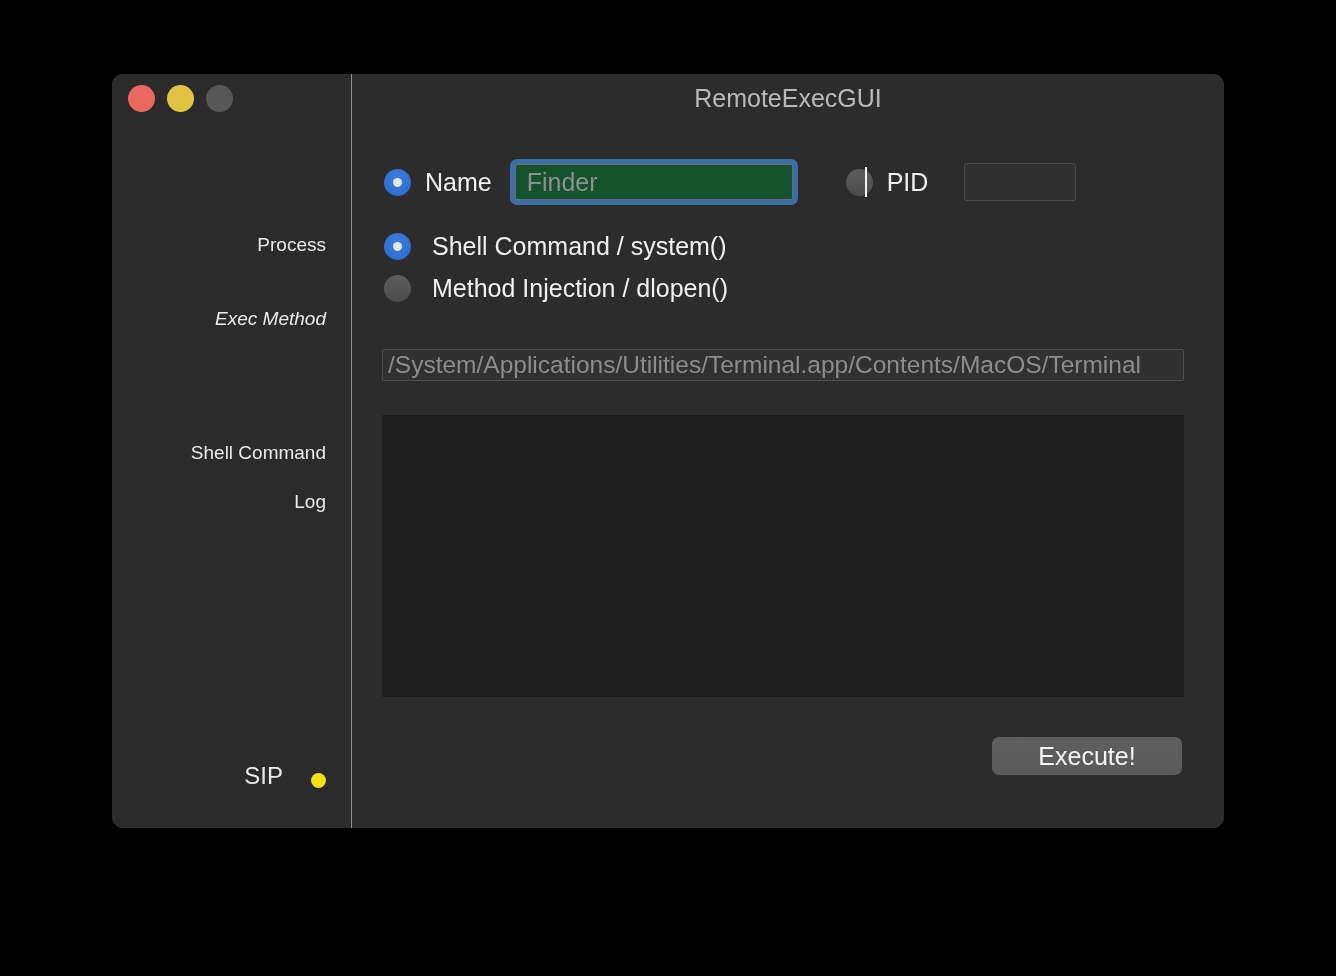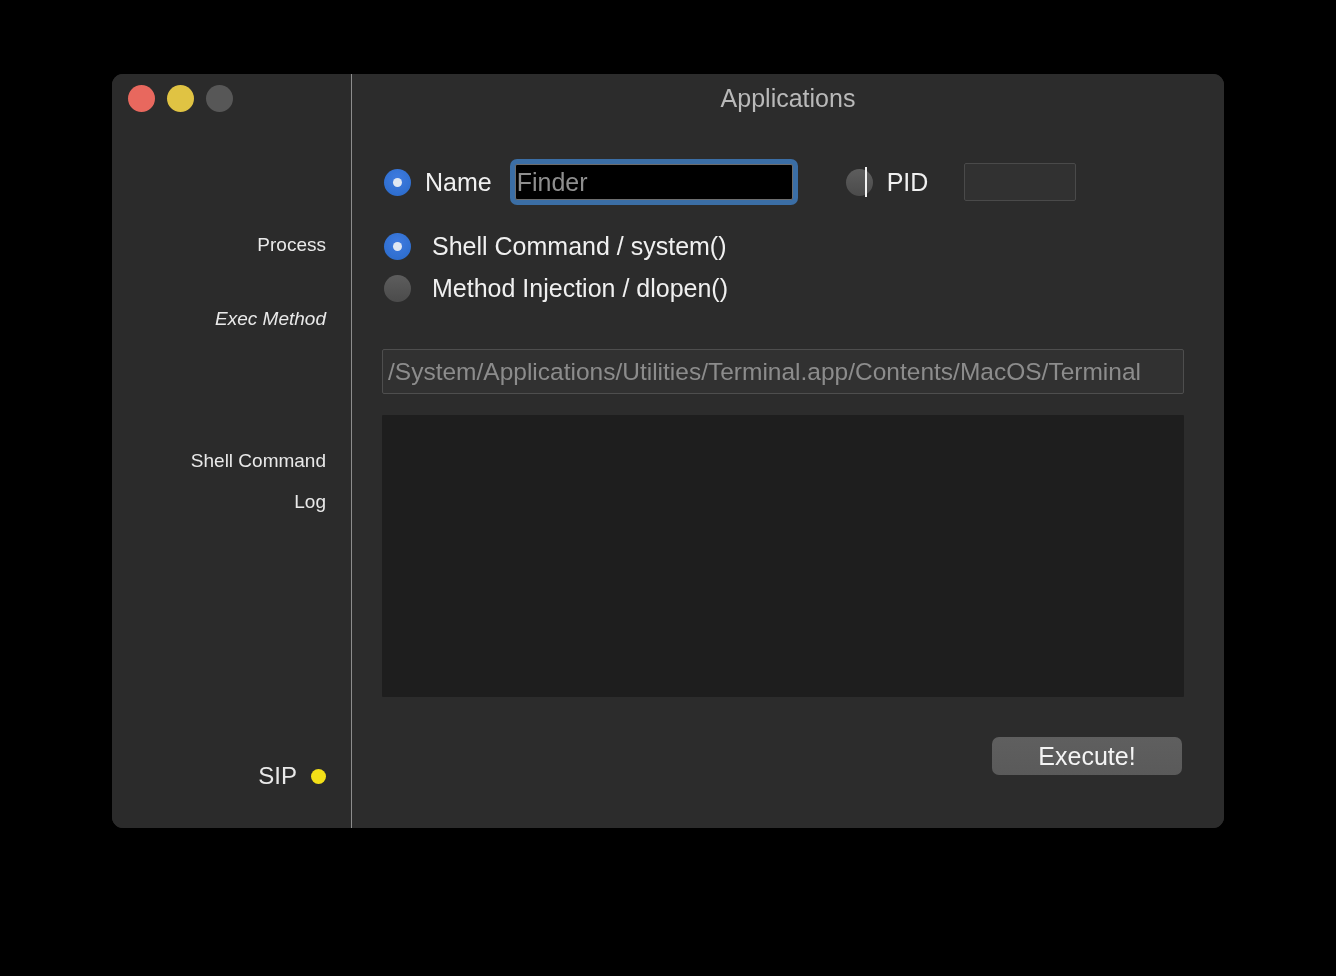--- a/index.html
+++ b/index.html
@@ -67,30 +67,30 @@
     position: absolute;
     right: 26px;
     color: #e9e9e9;
     font-size: 19px;
     line-height: 1;
     white-space: nowrap;
     text-align: right;
   }
   #label-process       { top: 161px; }
   #label-exec-method   { top: 235px; font-style: italic; }
-  #label-shell-command { top: 377px; }
+  #label-shell-command { top: 369px; }
   #label-log           { top: 418px; }
 
   
   .status-row {
     position: absolute;
     right: 26px;
     display: flex;
-    align-items: center;
-    gap: 14px;
+    align-items: flex-end;
+    gap: 28px;
   }
   #status-sip  { top: 690px; }
   #status-root { top: 770px; flex-direction: column; }
   .status-name {
     color: #e9e9e9;
     font-size: 24px;
     line-height: 1;
   }
   .status-dot {
     width: 15px;
@@ -176,27 +176,27 @@
     background: #3b6ea5;
     box-sizing: border-box;
     padding: 5px;
     display: flex;
     align-items: center;
   }
   #name-input {
     width: 100%;
     height: 100%;
     box-sizing: border-box;
-    background: #000000;
+    background: #14532d;
     border: 1px solid #6d6d6d;
     border-radius: 2px;
     color: #f0f0f0;
     font-family: "Liberation Sans", sans-serif;
     font-size: 25px;
-    padding: 0 2px 0 1px;
+    padding: 0 2px 0 11px;
     outline: none;
   }
   #name-input::placeholder { color: #8e8e8e; opacity: 1; }
   #caret {
     position: absolute;
     left: 513px;
     top: 85px;
     width: 2px;
     height: 30px;
     margin-top: 8px;
@@ -234,21 +234,21 @@
     align-items: center;
     gap: 21px;
   }
 
   
   #shell-command-input {
     position: absolute;
     left: 30px;
     top: 275px;
     width: 802px;
-    height: 45px;
+    height: 32px;
     box-sizing: border-box;
     background: #313131;
     border: 1px solid #4e4e4e;
     border-radius: 2px;
     color: #f0f0f0;
     font-family: "Liberation Sans", sans-serif;
     font-size: 24.5px;
     padding: 0 4px 0 5px;
     outline: none;
     white-space: nowrap;
@@ -322,21 +322,21 @@
     <div class="status-row" id="status-root">
       <span class="status-name">Root</span>
       <span class="status-dot dot-red"></span>
     </div>
 
     <div id="sidebar-divider"></div>
   </div>
 
   <div id="content">
 
-    <div id="window-title">Applications</div>
+    <div id="window-title">RemoteExecGUI</div>
 
     <div id="process-row">
 
       <div id="radio-name-group">
         <span class="radio radio-on"></span>
         <span class="radio-label">Name</span>
       </div>
 
       <div id="name-field-focus">
         <input id="name-input" type="text" placeholder="Finder" style="">

